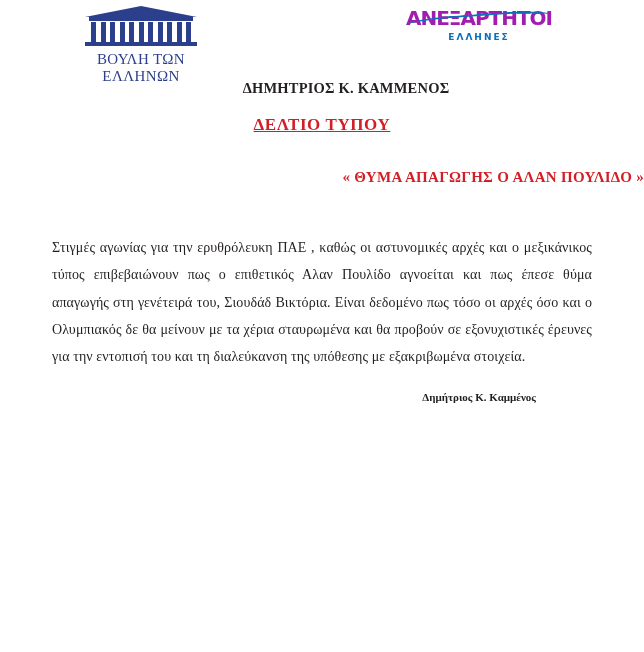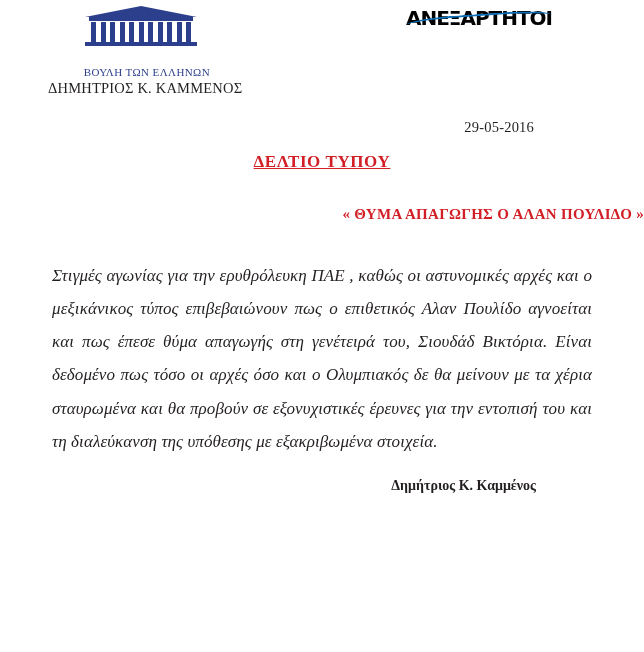--- a/index.html
+++ b/index.html
@@ -78,41 +78,40 @@
   .parliament-emblem .base {
     position: absolute;
     left: 0;
     top: 36px;
     width: 112px;
     height: 4px;
     background: #2b3f8c;
   }
 
   .parliament-caption {
-    margin-top: 20px;
-    font-size: 11px;
+    margin-top: 5px;
+    font-size: 15px;
     letter-spacing: 0.4px;
     color: #2b3f8c;
     font-family: "Liberation Serif", serif;
-    text-align: right;
   }
 
   .party-logo {
     position: absolute;
     right: 80px;
     top: 8px;
     text-align: center;
     width: 170px;
   }
   .party-logo .mark {
     font-family: "DejaVu Sans", sans-serif;
     font-weight: bold;
     font-size: 20px;
     letter-spacing: -1px;
-    color: #000000;
+    color: #a21caf;
     line-height: 1;
     position: relative;
     display: inline-block;
   }
   .party-logo .mark .swoosh {
     position: absolute;
     left: 0;
     right: 0;
     top: 6px;
     height: 10px;
@@ -125,22 +124,22 @@
     font-family: "DejaVu Sans", sans-serif;
     font-size: 9px;
     letter-spacing: 2px;
     color: #0d6fb8;
     font-weight: bold;
   }
 
   
   .author-block {
     margin-top: 6px;
-    text-align: left;
-    font-weight: normal;
+    text-align: center;
+    font-weight: bold;
     font-size: 14.5px;
     line-height: 1.45;
     letter-spacing: 0.2px;
     padding-left: 48px;
   }
 
   .date {
     margin-top: 20px;
     text-align: right;
     padding-right: 110px;
@@ -162,38 +161,37 @@
     margin-top: 34px;
     text-align: right;
     font-weight: bold;
     font-size: 15px;
     letter-spacing: 0.3px;
     color: #d21f26;
   }
 
   
   .body-text {
-    margin: 36px 52px 0 52px;
-    font-size: 17px;
+    margin: 48px 52px 0 52px;
+    font-size: 14px;
     line-height: 1.95;
     text-align: justify;
     text-justify: inter-word;
     letter-spacing: 0.1px;
-    font-style: italic;
   }
   .body-text p {
     margin: 0 0 20px 0;
   }
 
   .signature {
     margin-top: 12px;
     margin-right: 108px;
     text-align: right;
     font-weight: bold;
-    font-size: 14px;
+    font-size: 11px;
   }
 </style>
 </head>
 <body>
 
 <div class="page">
 
   <div class="header">
 
     <div class="parliament-logo">
@@ -216,29 +214,29 @@
         <span class="base"></span>
       </div>
       <div class="parliament-caption">ΒΟΥΛΗ ΤΩΝ ΕΛΛΗΝΩΝ</div>
     </div>
 
     <div class="party-logo">
       <div class="mark">
         <span>ΑΝΕΞΑΡΤΗΤΟΙ</span>
         <span class="swoosh"></span>
       </div>
+      <div class="sub">ΕΛΛΗΝΕΣ</div>
     </div>
 
   </div>
 
   <div class="author-block">
     <div>ΔΗΜΗΤΡΙΟΣ Κ. ΚΑΜΜΕΝΟΣ</div>
   </div>
 
-  <div class="date">29-05-2016</div>
 
   <div class="doc-title">ΔΕΛΤΙΟ ΤΥΠΟΥ</div>
 
   <div class="subject">« ΘΥΜΑ ΑΠΑΓΩΓΗΣ Ο ΑΛΑΝ ΠΟΥΛΙΔΟ »</div>
 
   <div class="body-text">
     <p>Στιγμές αγωνίας για την ερυθρόλευκη ΠΑΕ , καθώς οι αστυνομικές αρχές και ο μεξικάνικος τύπος επιβεβαιώνουν πως ο επιθετικός Αλαν Πουλίδο αγνοείται και πως έπεσε θύμα απαγωγής στη γενέτειρά του, Σιουδάδ Βικτόρια. Είναι δεδομένο πως τόσο οι αρχές όσο και ο Ολυμπιακός δε θα μείνουν με τα χέρια σταυρωμένα και θα προβούν σε εξονυχιστικές έρευνες για την εντοπισή του και τη διαλεύκανση της υπόθεσης με εξακριβωμένα στοιχεία.</p>
   </div>
 
   <div class="signature">Δημήτριος Κ. Καμμένος</div>

